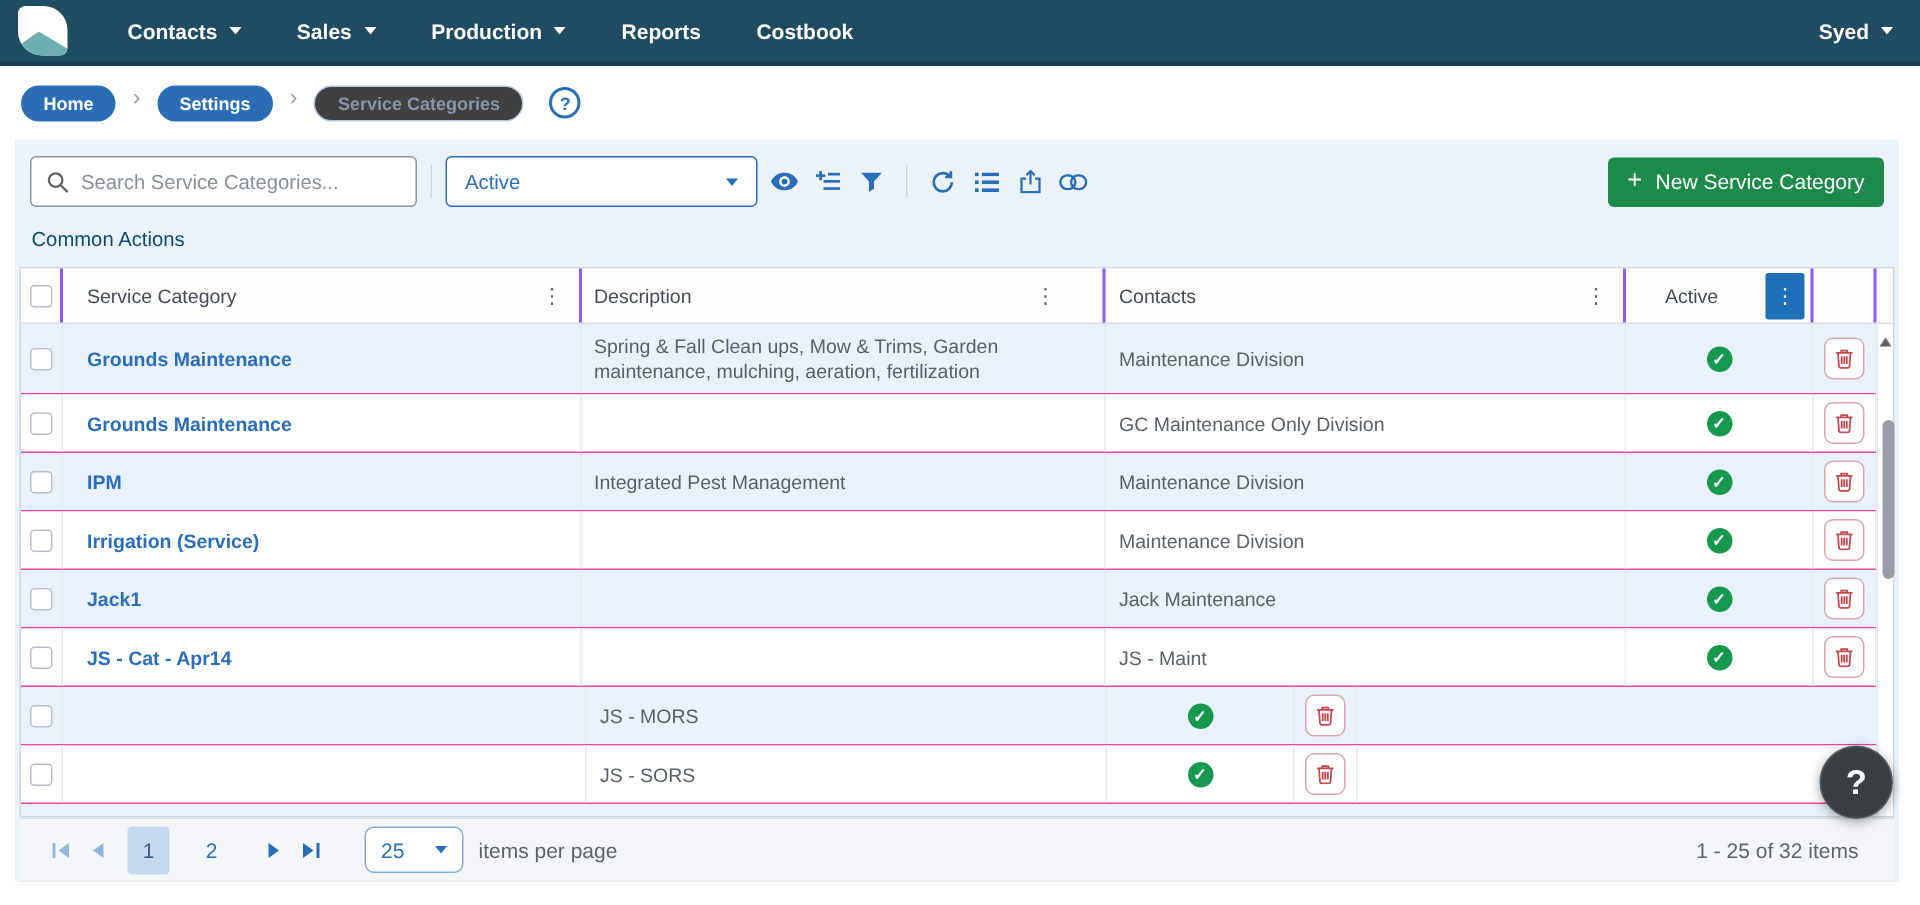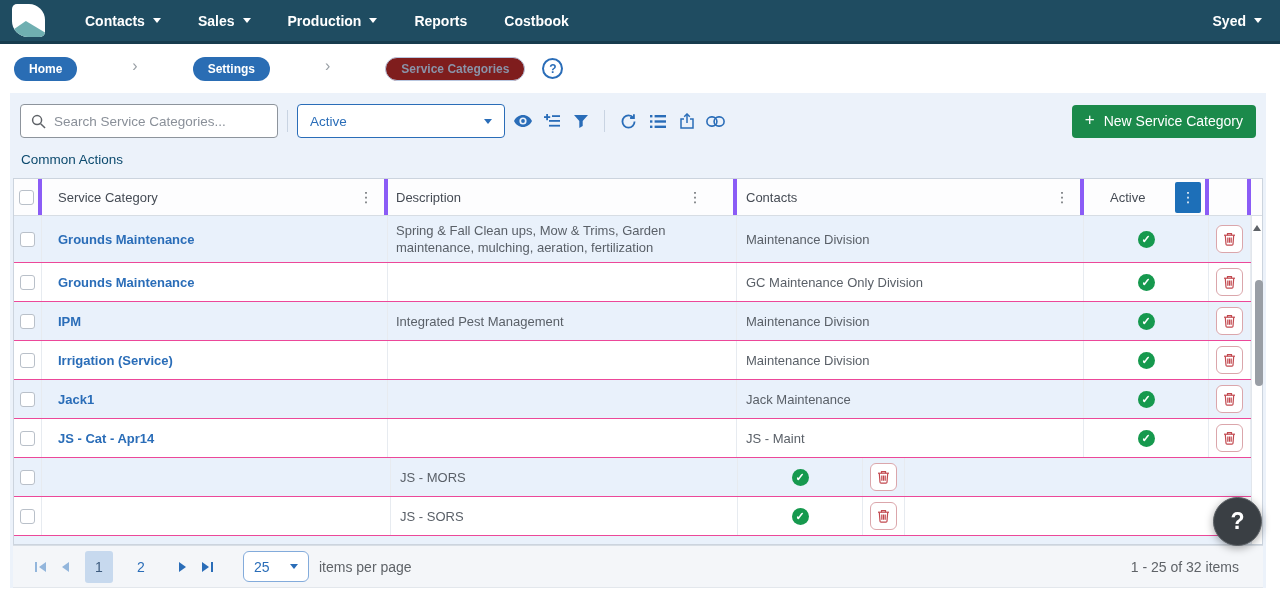--- a/index.html
+++ b/index.html
@@ -13,21 +13,21 @@
   .logo .mountain { position:absolute; bottom:0; left:0; right:0; height:16px; background:#6fafb1; clip-path:polygon(0 100%, 0 60%, 42% 0, 100% 72%, 100% 100%); }
   .nav-menu { display:flex; align-items:center; }
   .nav-item { display:flex; align-items:center; gap:8px; color:#fff; font-size:14px; font-weight:700; margin-right:37px; cursor:pointer; }
   .caret-down { width:0; height:0; border:4px solid transparent; border-top:5px solid #fff; margin-top:4px; }
   .nav-user { margin-left:auto; display:flex; align-items:center; gap:8px; color:#fff; font-size:14px; font-weight:700; cursor:pointer; }
 
   
   .crumbs { height:49px; background:#fff; display:flex; align-items:center; padding:0 14px; }
   .pill { height:24px; border-radius:12px; padding:0 15px; display:inline-flex; align-items:center; font-size:12px; font-weight:700; cursor:pointer; }
   .pill.solid { background:#2a6db4; color:#fff; }
-  .pill.outline { background:#7f1d1d; border:1px solid #b9c7e0; color:#8a93a8; font-weight:600; }
+  .pill.outline { background:#404040; border:1px solid #b9c7e0; color:#8a93a8; font-weight:600; }
   .crumb-sep { color:#9aa0a6; margin:0 11px; font-size:16px; }
   .help-badge { width:21px; height:21px; border-radius:50%; border:2px solid #2a6db8; color:#2a6db8; font-weight:700; font-size:12px; display:flex; align-items:center; justify-content:center; margin-left:17px; cursor:pointer; }
 
   
   .content { margin:0 14px 0 10px; background:#ecf2fa; padding-top:10px; }
   .toolbar { display:flex; align-items:center; padding:0 10px; height:36px; }
   .search-box { width:258px; height:34px; background:#fff; border:1px solid #8d949c; border-radius:4px; display:flex; align-items:center; padding:0 10px; gap:8px; }
   .search-box input { border:none; outline:none; flex:1; font-size:13.5px; color:#333; background:transparent; font-family:"Liberation Sans", sans-serif; }
   .search-box input::placeholder { color:#8a9099; }
   .v-div { width:1px; height:22px; background:#c9d4e2; margin:0 9px; flex:none; }
@@ -35,21 +35,21 @@
   .select .caret-down { border-top-color:#2a6db8; margin-left:auto; }
   .status-select { width:208px; margin-right:3px; }
   .icon-btn { width:29px; height:30px; display:flex; align-items:center; justify-content:center; background:none; border:none; cursor:pointer; }
   .new-btn { margin-left:auto; height:33px; background:#1b8a4b; color:#fff; border:none; border-radius:4px; font-size:14px; font-weight:500; display:flex; align-items:center; gap:9px; padding:0 13px; cursor:pointer; font-family:"Liberation Sans", sans-serif; }
   .new-btn .plus { font-size:17px; font-weight:400; margin-top:-2px; }
   .common-actions { color:#0c4a6e; font-size:13.5px; margin:13px 0 11px 11px; cursor:pointer; display:inline-block; }
 
   
   .grid { margin:0 3px; background:#fff; border:1px solid #ccd4de; }
   .g-header { display:flex; height:37px; border-bottom:1px solid #d7dde4; background:#fdfdfe; }
-  .cell { height:100%; display:flex; align-items:center; border-right:4px solid #8b5cf6; padding:0 8px 0 16px; overflow:hidden; }
+  .cell { height:100%; display:flex; align-items:center; border-right:2px solid #8b5cf6; padding:0 8px 0 16px; overflow:hidden; }
   .w-check { width:28px; padding:0; justify-content:center; }
   .w-cat { width:346px; }
   .w-desc { width:349px; padding:0 28px 0 8px; }
   .w-div { width:347px; padding-left:9px; }
   .w-act { width:125px; padding:0 4px 0 26px; }
   .w-del { width:42px; padding:0; justify-content:center; }
   .w-scroll { flex:1; border-right:none; padding:0; }
   .h-label { font-size:13px; color:#454b54; cursor:pointer; }
   .menu-dots { margin-left:auto; color:#5f6368; font-size:14px; padding:0 3px; cursor:pointer; }
   .menu-dots.boxed { background:#1d6fb8; color:#fff; width:26px; height:31px; display:flex; align-items:center; justify-content:center; border-radius:2px; margin-right:0; }
@@ -118,21 +118,21 @@
         <span>Costbook</span>
       </div>
     </nav>
   <div class="nav-user">
     <span>Syed</span>
     <span class="caret-down"></span>
   </div>
 </header>
 
 <div class="crumbs">
-  <div style="display:flex;gap:44px;">
+  <div style="display:flex;">
       <span class="pill solid">Home</span>
       <span class="crumb-sep">›</span>
       <span class="pill solid">Settings</span>
       <span class="crumb-sep">›</span>
       <span class="pill outline">Service Categories</span>
     </div>
   <span class="help-badge">?</span>
 </div>
 
 <div class="content">

